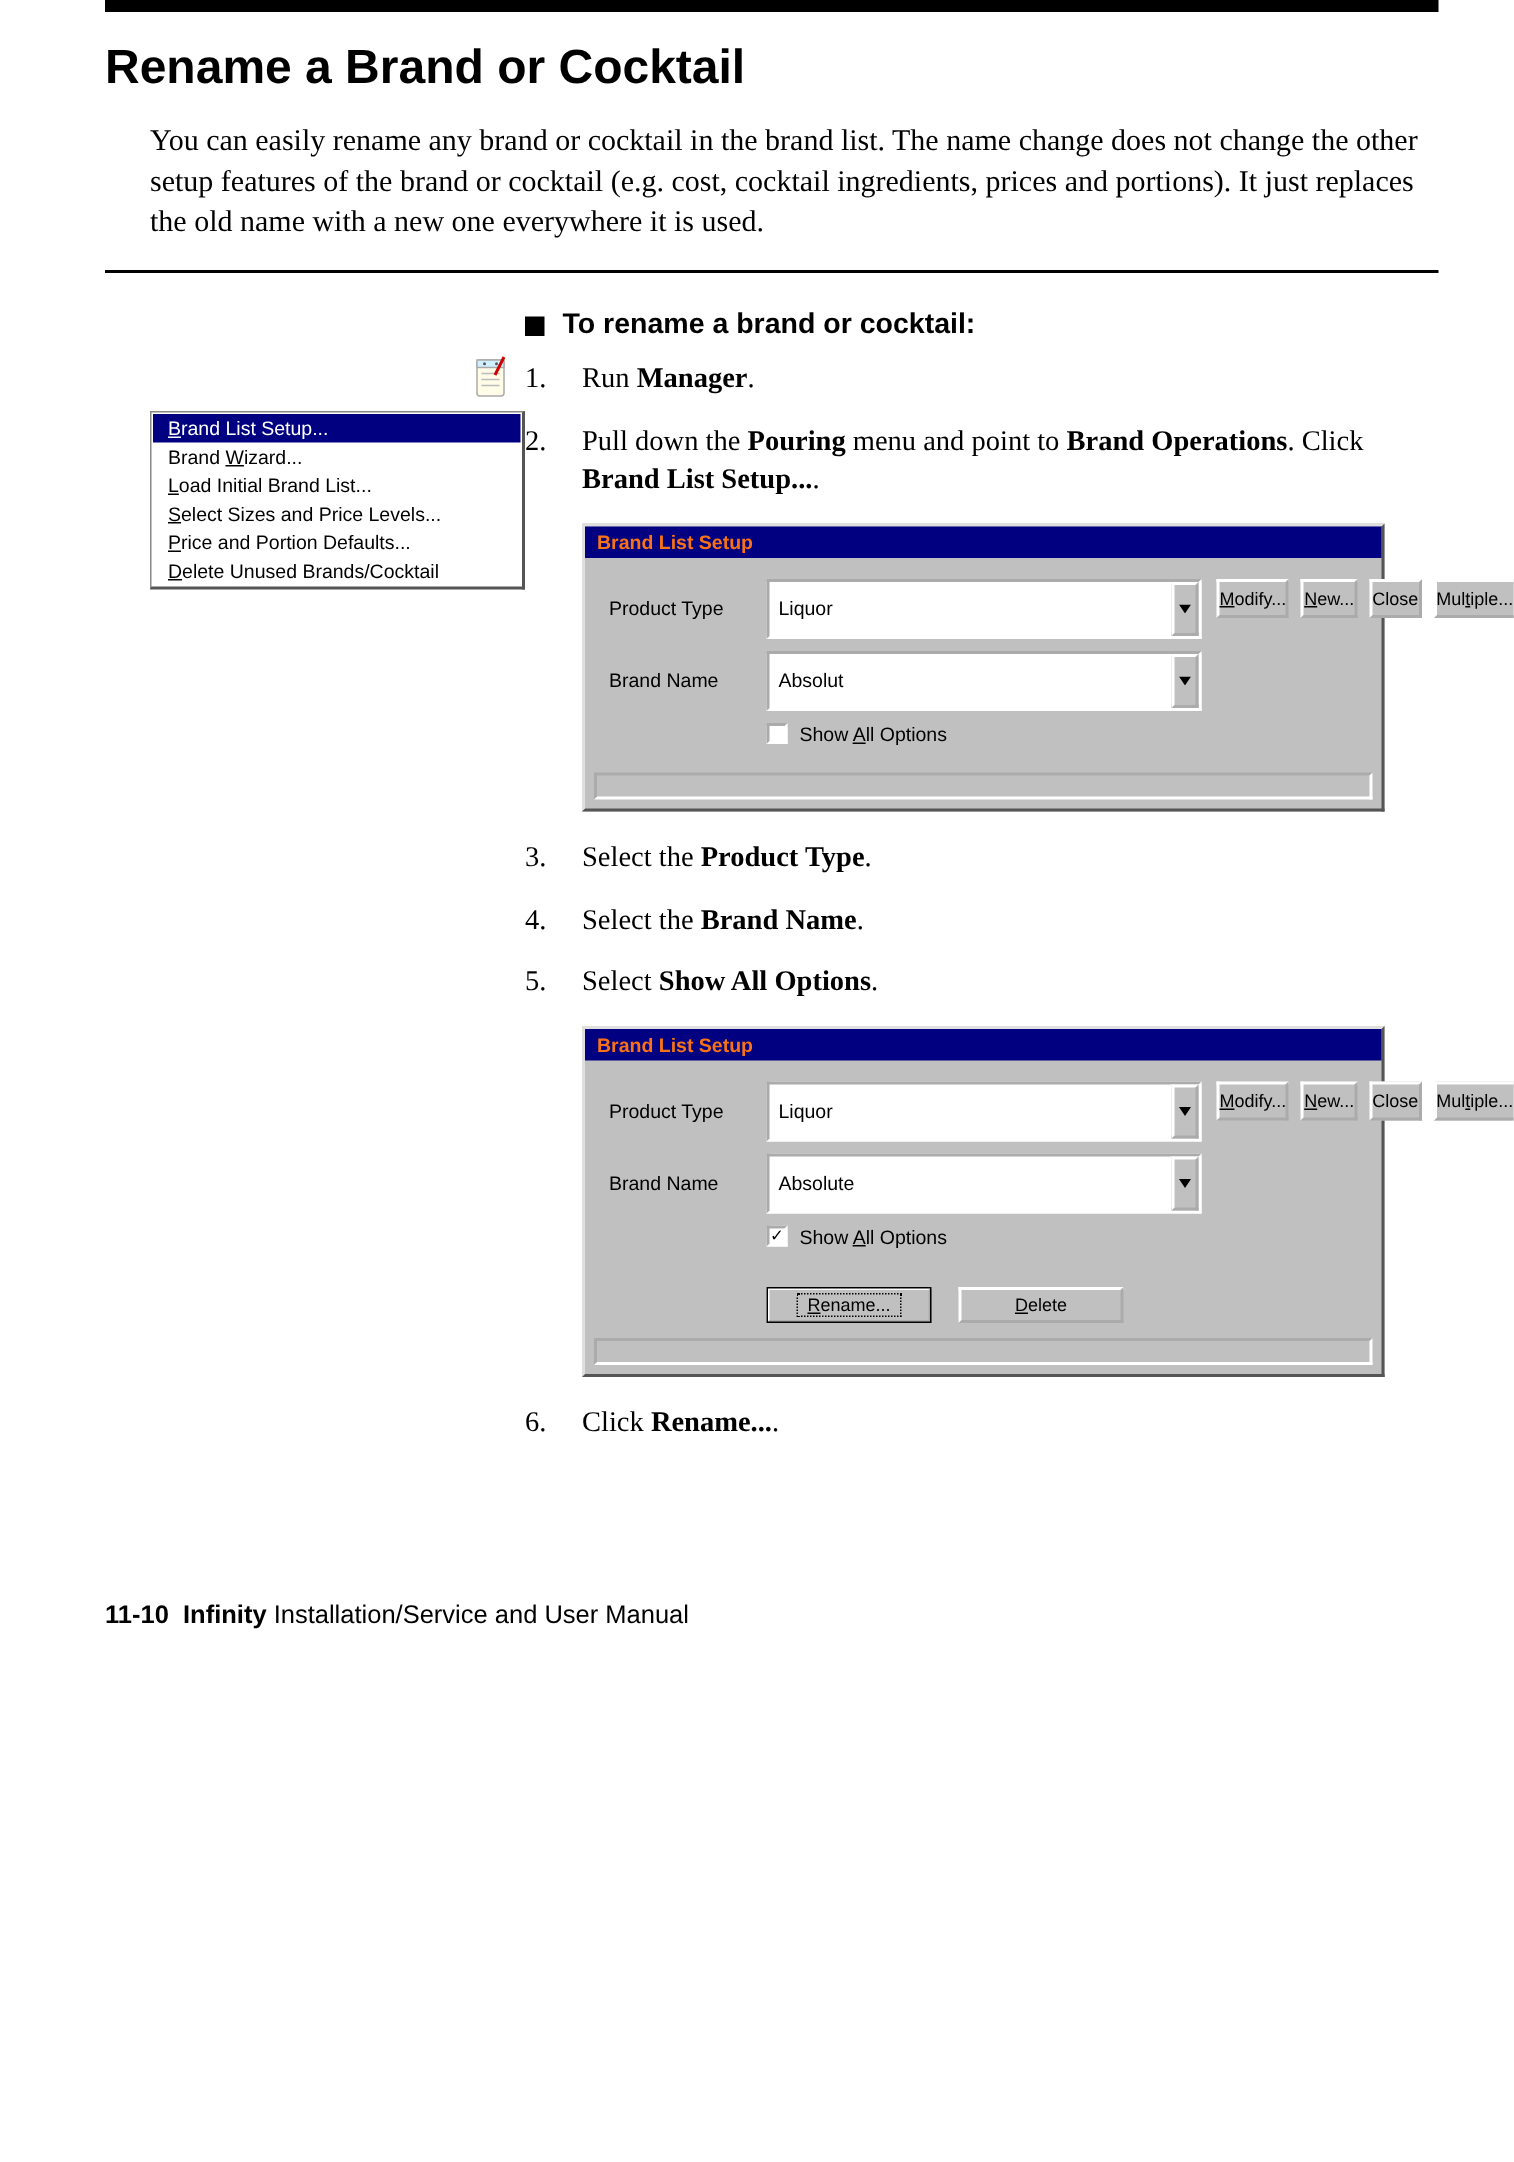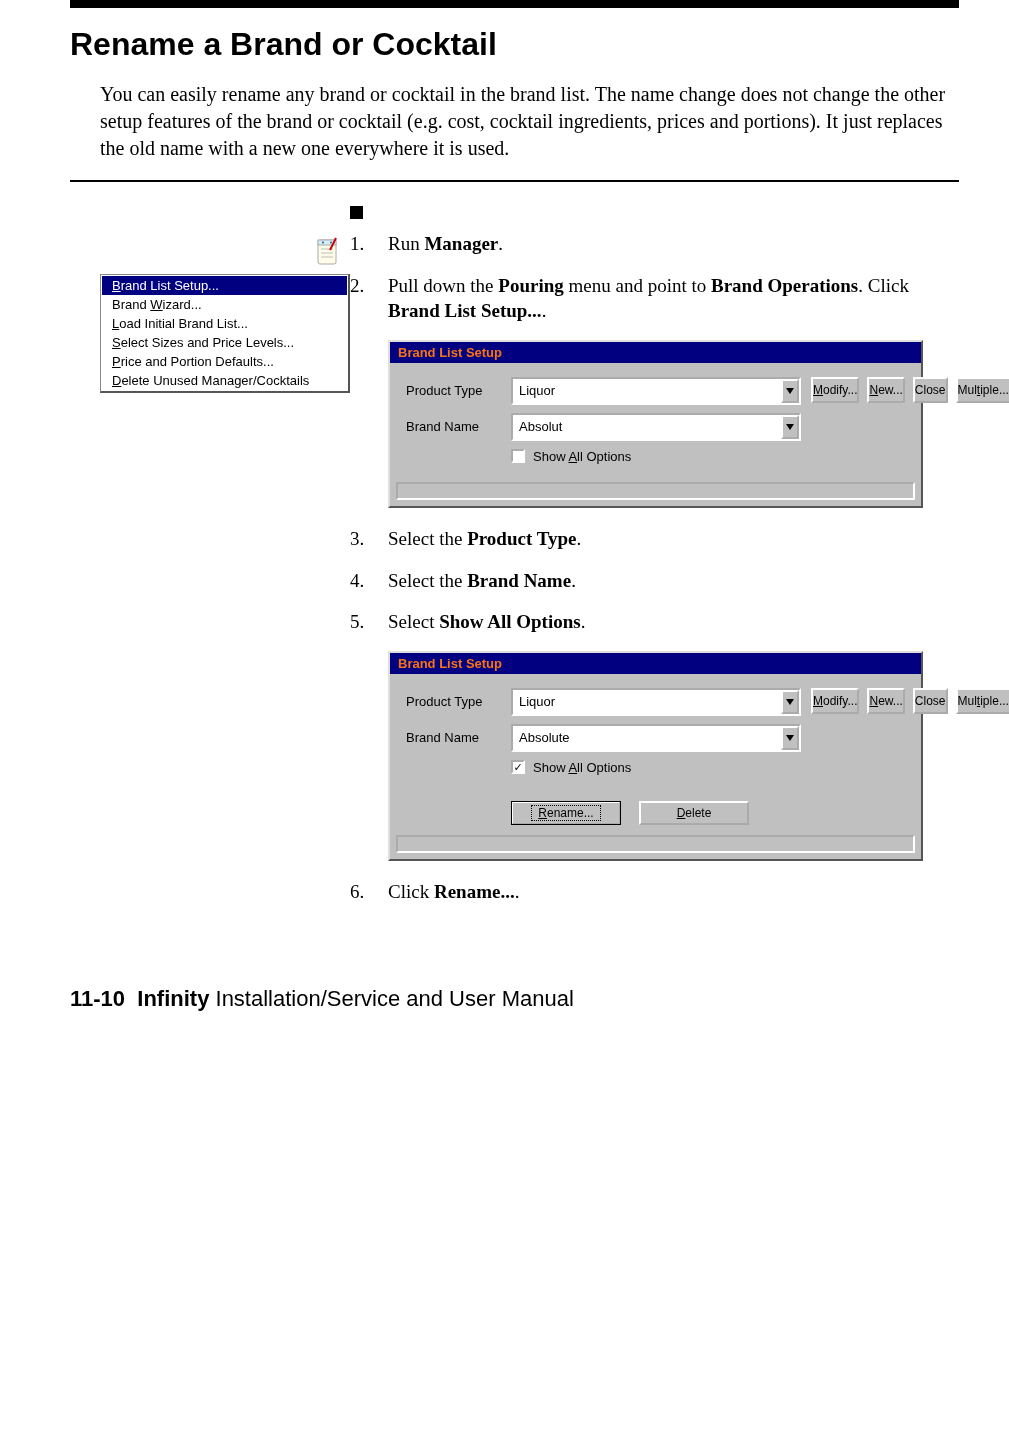--- a/index.html
+++ b/index.html
@@ -126,21 +126,21 @@
   }
   .form-row {
     display: flex;
     align-items: center;
     margin-bottom: 8px;
   }
   .form-row .lbl { width: 105px; color: #000; }
   .combo {
     flex: 1 1 auto;
     display: flex;
-    height: 28px;
+    height: 40px;
     border: 2px inset #fff;
     background: #fff;
     align-items: stretch;
   }
   .combo .val {
     flex: 1 1 auto;
     padding: 2px 6px;
     display: flex; align-items: center;
   }
   .combo .drop {
@@ -193,22 +193,22 @@
     padding: 0 6px;
   }
   .ul { text-decoration: underline; }
   .status {
     height: 18px;
     border: 2px inset #fff;
     margin: 4px 6px 6px 6px;
   }
   .footer {
     font-family: Arial, Helvetica, sans-serif;
-    font-size: 22px;
-    margin-top: 66px;
+    font-size: 17px;
+    margin-top: 90px;
     padding-left: 0;
   }
   .footer .pg { font-weight: bold; }
   .footer .title-b { font-weight: bold; }
 </style>
 </head>
 <body>
 
 <div class="page">
   <div class="topbar"></div>
@@ -231,27 +231,28 @@
         <line x1="7" y1="21" x2="19" y2="21" stroke="#bbb"></line>
         <line x1="22" y1="2" x2="16" y2="14" stroke="#c00" stroke-width="2"></line>
       </svg>
 
       <div class="menu-panel">
         <div class="menu-item sel"><span></span><span class="ul">B</span><span>rand List Setup...</span></div>
         <div class="menu-item"><span>Brand </span><span class="ul">W</span><span>izard...</span></div>
         <div class="menu-item"><span></span><span class="ul">L</span><span>oad Initial Brand List...</span></div>
         <div class="menu-item"><span></span><span class="ul">S</span><span>elect Sizes and Price Levels...</span></div>
         <div class="menu-item"><span></span><span class="ul">P</span><span>rice and Portion Defaults...</span></div>
-        <div class="menu-item"><span></span><span class="ul">D</span><span>elete Unused Manager/Cocktails</span></div>
+        <div class="menu-item"><span></span><span class="ul">D</span><span>elete Unused Brands/Cocktail</span></div>
       </div>
     </div>
 
     <div class="right-col">
       <div class="task-head">
         <span class="sq"></span>
+        <span>To rename a brand or cocktail:</span>
       </div>
 
       <ol class="steps">
         <li>
           <span class="num">1.</span>
           <span class="body">
             <span>Run </span><span class="b">Manager</span><span>.</span>
           </span>
         </li>
         <li>

